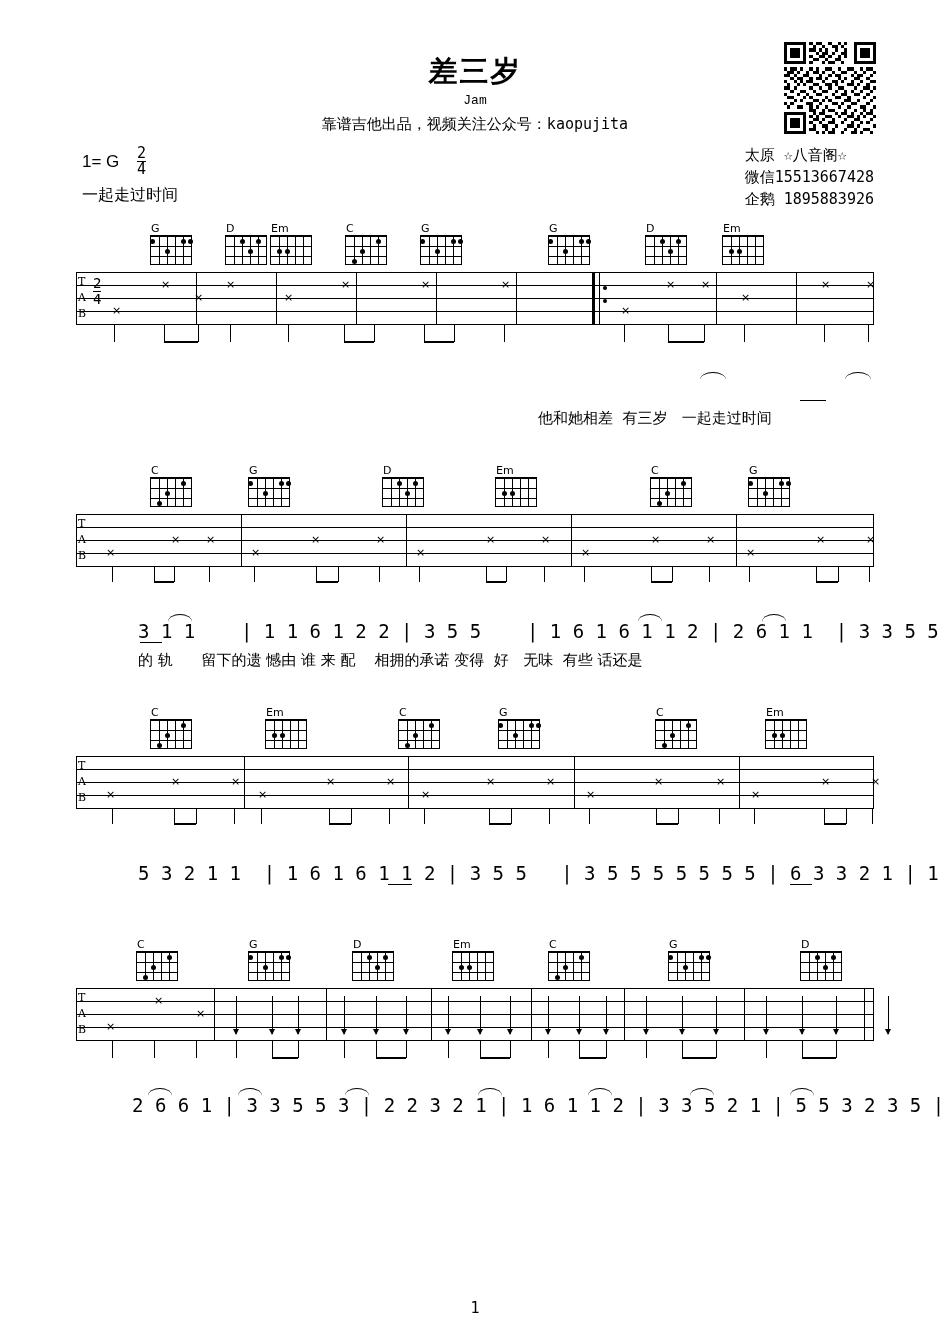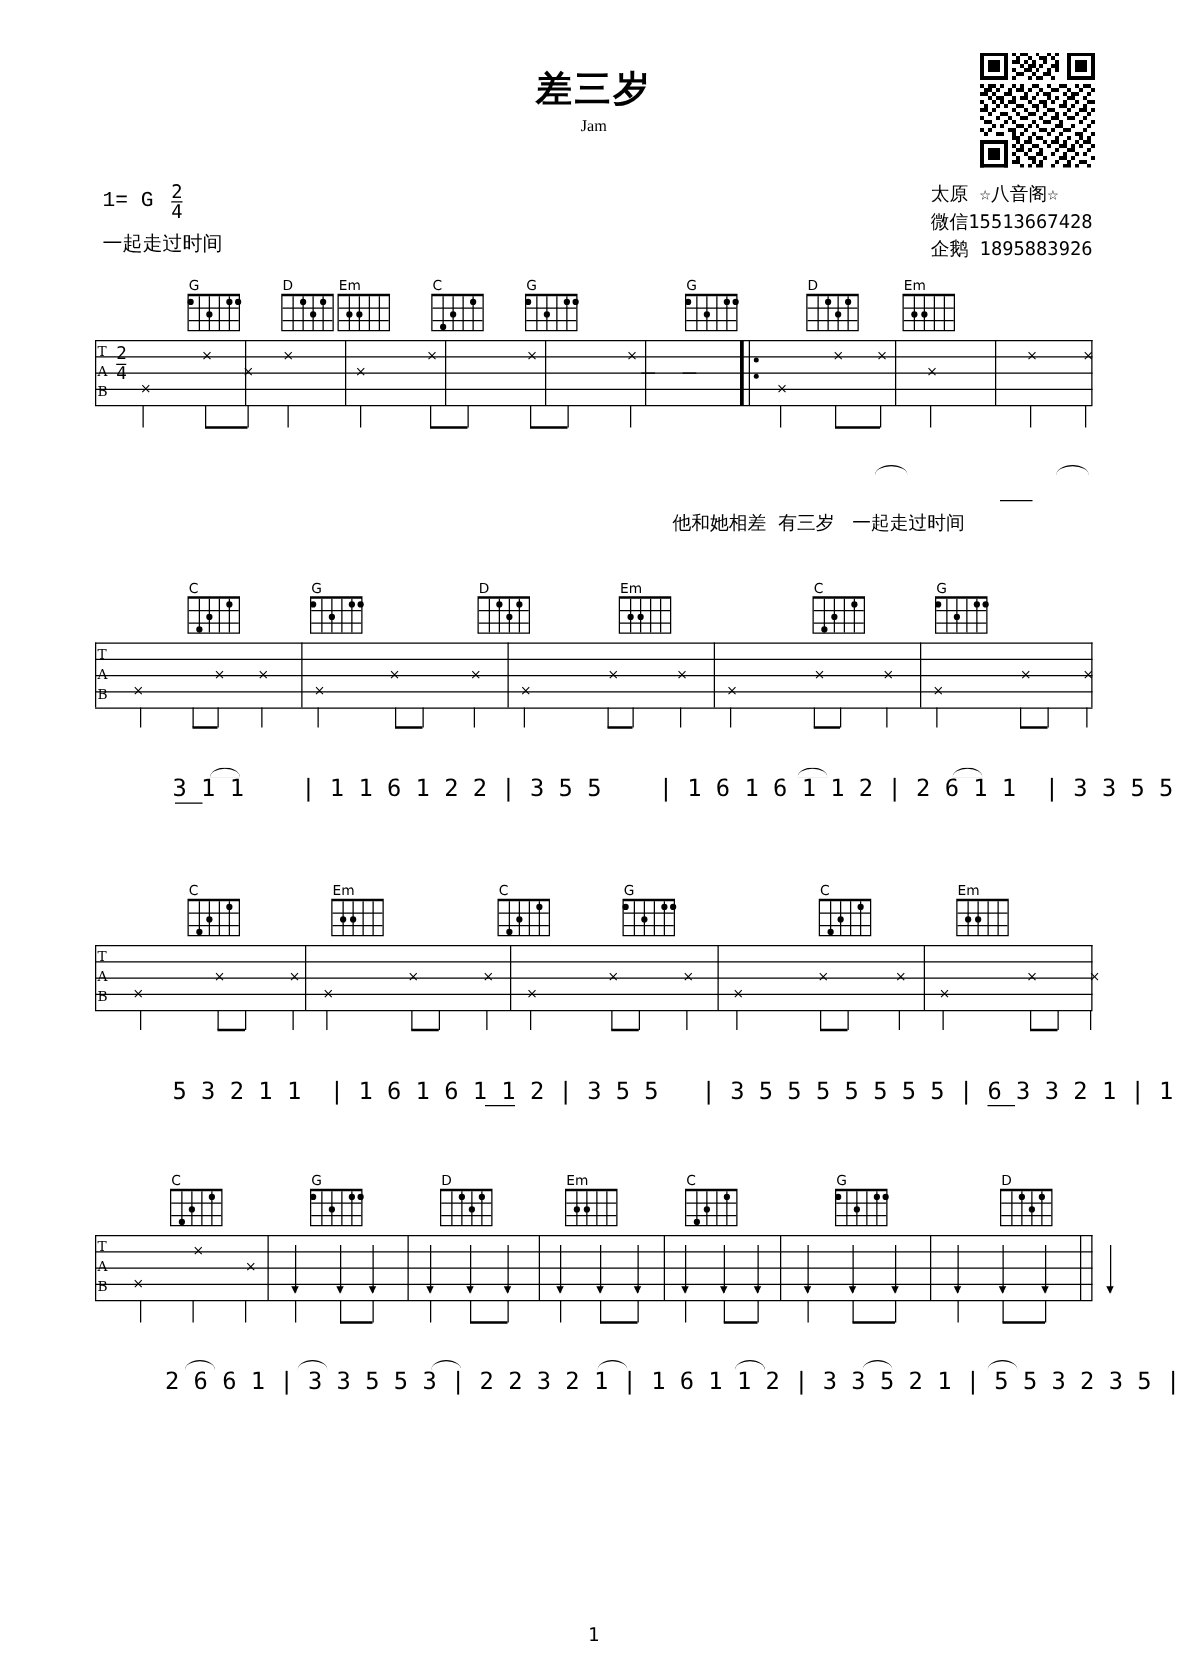--- a/index.html
+++ b/index.html
@@ -1,24 +1,24 @@
 <!DOCTYPE html>
 <html><head>
 <meta charset="utf-8">
 <style>
   html,body{margin:0;padding:0;background:#fff;}
   body{width:950px;height:1343px;position:relative;font-family:"Liberation Serif",serif;color:#000;}
   .sheet{position:relative;width:950px;height:1343px;overflow:hidden;}
 
   
   .title{position:absolute;left:0;right:0;top:52px;text-align:center;font-size:29px;font-weight:700;letter-spacing:2px;font-family:"DejaVu Sans",sans-serif;}
-  .artist{position:absolute;left:0;right:0;top:93px;text-align:center;font-size:13px;font-family:Liberation Serif, serif;}
+  .artist{position:absolute;left:0;right:0;top:93px;text-align:center;font-size:13px;font-family:Liberation Mono, monospace;}
   .producer{position:absolute;left:0;right:0;top:115px;text-align:center;font-size:15px;font-family:"DejaVu Sans Mono",monospace;}
 
-  .key{position:absolute;left:82px;top:152px;font-size:17px;font-family:Liberation Mono, monospace;}
+  .key{position:absolute;left:82px;top:152px;font-size:17px;font-family:Liberation Sans, sans-serif;}
   .timesig{position:absolute;left:137px;top:146px;font-size:15px;font-family:"DejaVu Sans Mono",monospace;line-height:1.0;text-align:center;}
   .timesig .num{display:block;}
   .timesig .den{display:block;border-top:1.5px solid #000;}
   .capo{position:absolute;left:82px;top:185px;font-size:16px;font-family:"DejaVu Sans",sans-serif;}
 
   .contact{position:absolute;right:76px;top:145px;text-align:left;font-size:15px;font-family:"DejaVu Sans Mono",monospace;line-height:1.45;}
   .qr{position:absolute;right:74px;top:42px;width:92px;height:92px;}
 
   
   .chord{position:absolute;width:46px;}
@@ -56,20 +56,21 @@
   .slur{position:absolute;border-top:1.3px solid #000;border-radius:50%/100% 100% 0 0;height:7px;}
   .pagenum{position:absolute;left:0;right:0;bottom:26px;text-align:center;font-size:15px;font-family:"DejaVu Sans Mono",monospace;}
 </style>
 </head>
 <body>
 
 <div class="sheet">
 
   <div class="title">差三岁</div>
   <div class="artist">Jam</div>
+  <div class="producer">靠谱吉他出品，视频关注公众号：kaopujita</div>
 
   <div class="key">1= G</div>
   <div class="timesig">
     <span class="num">2</span>
     <span class="den">4</span>
   </div>
   <div class="capo">一起走过时间</div>
 
   <div class="contact">
     <div>太原 ☆八音阁☆</div>
@@ -634,20 +635,21 @@
       <div class="stem" style="left:793px;top:0;height:16px"></div>
       <div class="beam" style="left:78px;top:15px;width:20px"></div>
       <div class="beam" style="left:240px;top:15px;width:22px"></div>
       <div class="beam" style="left:410px;top:15px;width:20px"></div>
       <div class="beam" style="left:575px;top:15px;width:21px"></div>
       <div class="beam" style="left:740px;top:15px;width:22px"></div>
     </div>
   </div>
 
   <div class="numrow" style="left:138px;top:620px;">3 1 1    | 1 1 6 1 2 2 | 3 5 5    | 1 6 1 6 1 1 2 | 2 6 1 1  | 3 3 5 5 5 5 5</div>
+  <div class="lyrrow" style="left:138px;top:651px;">的 轨      留下的遗 憾由 谁 来 配    相拥的承诺 变得  好   无味  有些 话还是</div>
   <div class="underline" style="left:140px;top:642px;width:22px;"></div>
   <div class="slur" style="left:168px;top:614px;width:24px;"></div>
   <div class="slur" style="left:638px;top:614px;width:24px;"></div>
   <div class="slur" style="left:762px;top:614px;width:24px;"></div>
 
   <div class="chord" style="left:150px;top:706px;">
     <div class="cname">C</div>
     <div class="grid">
       <div class="v" style="left:8px"></div>
         <div class="v" style="left:16px"></div>

